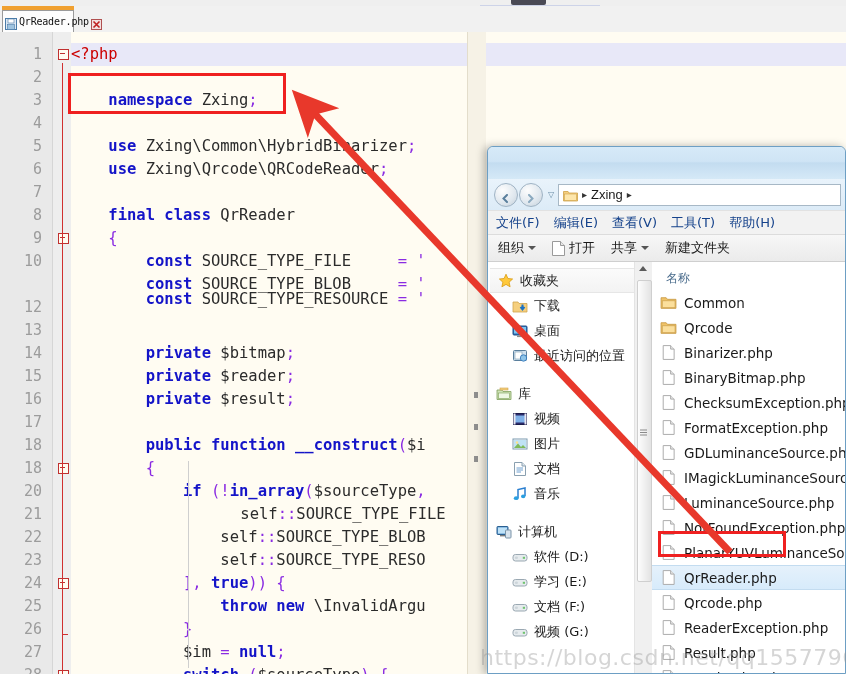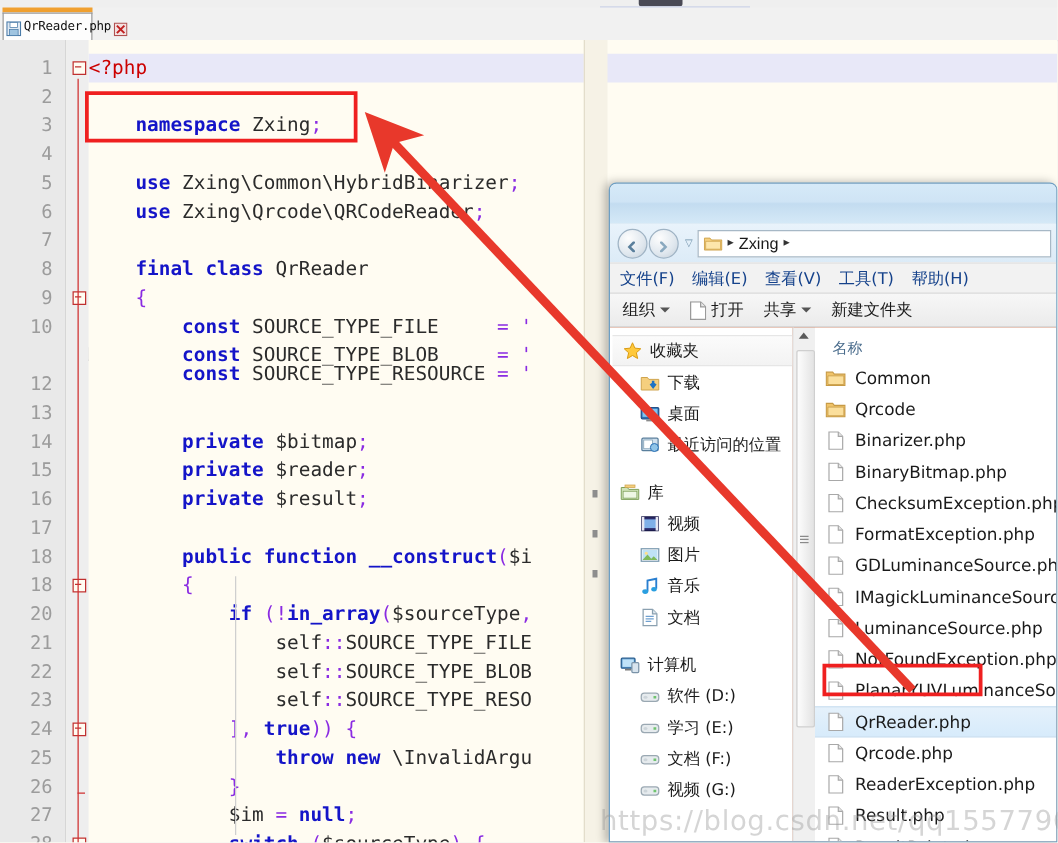--- a/index.html
+++ b/index.html
@@ -215,21 +215,21 @@
       <div class="code-line" style="top: 241px;">        <span class="kw">const</span> <span class="plain">SOURCE_TYPE_BLOB</span>     <span class="op">=</span> <span class="pun">'</span></div>
       <div class="code-line" style="top: 256px;">        <span class="kw">const</span> <span class="plain">SOURCE_TYPE_RESOURCE</span> <span class="op">=</span> <span class="pun">'</span></div>
       <div class="code-line" style="top: 287px;">&nbsp;</div>
       <div class="code-line" style="top: 310px;">        <span class="kw">private</span> <span class="plain">$bitmap</span><span class="pun">;</span></div>
       <div class="code-line" style="top: 333px;">        <span class="kw">private</span> <span class="plain">$reader</span><span class="pun">;</span></div>
       <div class="code-line" style="top: 356px;">        <span class="kw">private</span> <span class="plain">$result</span><span class="pun">;</span></div>
       <div class="code-line" style="top: 379px;">&nbsp;</div>
       <div class="code-line" style="top: 402px;">        <span class="kw">public</span> <span class="kw">function</span> <span class="kw">__construct</span><span class="pun">(</span><span class="plain">$i</span></div>
       <div class="code-line" style="top: 425px;">        <span class="pun">{</span></div>
       <div class="code-line" style="top: 448px;">            <span class="kw">if</span> <span class="pun">(</span><span class="op">!</span><span class="kw">in_array</span><span class="pun">(</span><span class="plain">$sourceType</span><span class="pun">,</span></div>
-      <div class="code-line" style="top: 471px;">                <span class="plain">self</span><span class="pun">::</span><span class="plain">SOURCE_TYPE_FILE</span></div>
+      <div class="code-line" style="top: 471px; margin-left: 20px;">                <span class="plain">self</span><span class="pun">::</span><span class="plain">SOURCE_TYPE_FILE</span></div>
       <div class="code-line" style="top: 494px;">                <span class="plain">self</span><span class="pun">::</span><span class="plain">SOURCE_TYPE_BLOB</span></div>
       <div class="code-line" style="top: 517px;">                <span class="plain">self</span><span class="pun">::</span><span class="plain">SOURCE_TYPE_RESO</span></div>
       <div class="code-line" style="top: 540px;">            <span class="pun">]</span><span class="pun">,</span> <span class="kw">true</span><span class="pun">))</span> <span class="pun">{</span></div>
       <div class="code-line" style="top: 563px;">                <span class="kw">throw</span> <span class="kw">new</span> <span class="plain">\InvalidArgu</span></div>
       <div class="code-line" style="top: 586px;">            <span class="pun">}</span></div>
       <div class="code-line" style="top: 609px;">            <span class="plain">$im</span> <span class="op">=</span> <span class="kw">null</span><span class="pun">;</span></div>
       <div class="code-line" style="top: 632px;">            <span class="kw">switch</span> <span class="pun">(</span><span class="plain">$sourceType</span><span class="pun">)</span> <span class="pun">{</span></div>
       <div class="indentguide" style="left: 117px; top: 429px; height: 207px;"></div>
     </div>
 
@@ -359,33 +359,33 @@
           <span class="nicon"><svg width="16" height="16" viewBox="0 0 16 16">
               <rect x="1" y="3" width="14" height="10" fill="#ffffff" stroke="#7a9ab0"></rect>
               <rect x="2" y="4" width="12" height="8" fill="#bfe2f5"></rect>
               <circle cx="5" cy="6.5" r="1.2" fill="#ffe08a"></circle>
               <path d="M2 12 L6 7.5 L9 11 L11 9 L14 12 Z" fill="#7fba5a"></path>
             </svg></span>
           <span class="nav-label">图片</span>
         </div>
         <div class="nav-child">
           <span class="nicon"><svg width="16" height="16" viewBox="0 0 16 16">
+              <path d="M2.5 1.5 L10 1.5 L13.5 5 L13.5 14.5 L2.5 14.5 Z" fill="#ffffff" stroke="#8aa0b0"></path>
+              <path d="M10 1.5 L10 5 L13.5 5" fill="#dfe8ef" stroke="#8aa0b0"></path>
+              <path d="M4.5 7 H11 M4.5 9 H11 M4.5 11 H9" stroke="#6fa0d0" stroke-width="1"></path>
+            </svg></span>
+          <span class="nav-label">文档</span>
+        </div>
+        <div class="nav-child">
+          <span class="nicon"><svg width="16" height="16" viewBox="0 0 16 16">
               <path d="M6 12 L6 3.5 L13 2 L13 10" fill="none" stroke="#2a7fd0" stroke-width="1.5"></path>
               <ellipse cx="4.2" cy="12.2" rx="2.4" ry="1.9" fill="#2a9fe0"></ellipse>
               <ellipse cx="11.2" cy="10.4" rx="2.2" ry="1.8" fill="#2a9fe0"></ellipse>
             </svg></span>
           <span class="nav-label">音乐</span>
-        </div>
-        <div class="nav-child">
-          <span class="nicon"><svg width="16" height="16" viewBox="0 0 16 16">
-              <path d="M2.5 1.5 L10 1.5 L13.5 5 L13.5 14.5 L2.5 14.5 Z" fill="#ffffff" stroke="#8aa0b0"></path>
-              <path d="M10 1.5 L10 5 L13.5 5" fill="#dfe8ef" stroke="#8aa0b0"></path>
-              <path d="M4.5 7 H11 M4.5 9 H11 M4.5 11 H9" stroke="#6fa0d0" stroke-width="1"></path>
-            </svg></span>
-          <span class="nav-label">文档</span>
         </div>
         <div class="nav-spacer"></div>
         <div class="nav-group">
           <span class="nicon"><svg width="16" height="16" viewBox="0 0 16 16">
               <rect x="1" y="2.5" width="11" height="8" rx="0.8" fill="#5a9ad0" stroke="#2a5f90"></rect>
               <rect x="2" y="3.5" width="9" height="6" fill="#bfe2f8"></rect>
               <rect x="4" y="11" width="5" height="1.4" fill="#7a7a7a"></rect>
               <rect x="9.5" y="6" width="5.5" height="8" rx="0.8" fill="#d8e4ee" stroke="#7a93a8"></rect>
             </svg></span>
           <span class="nav-label">计算机</span>

